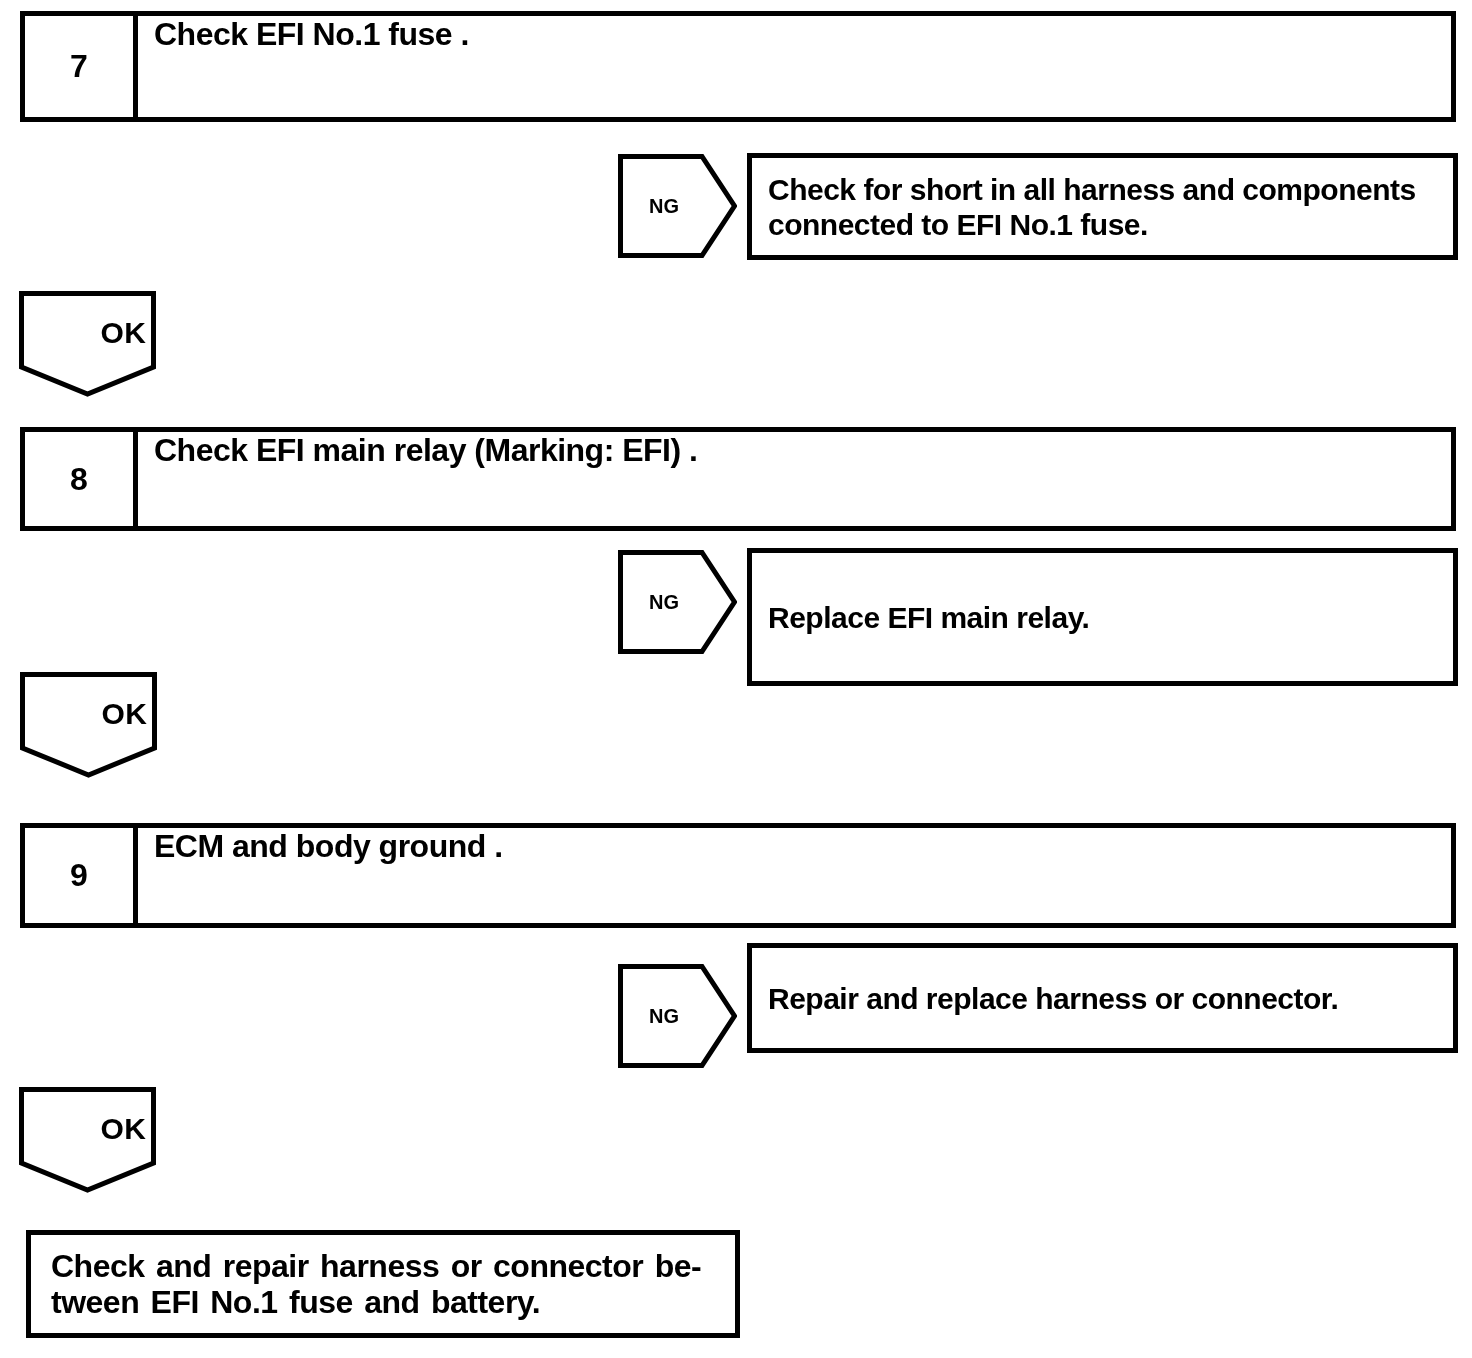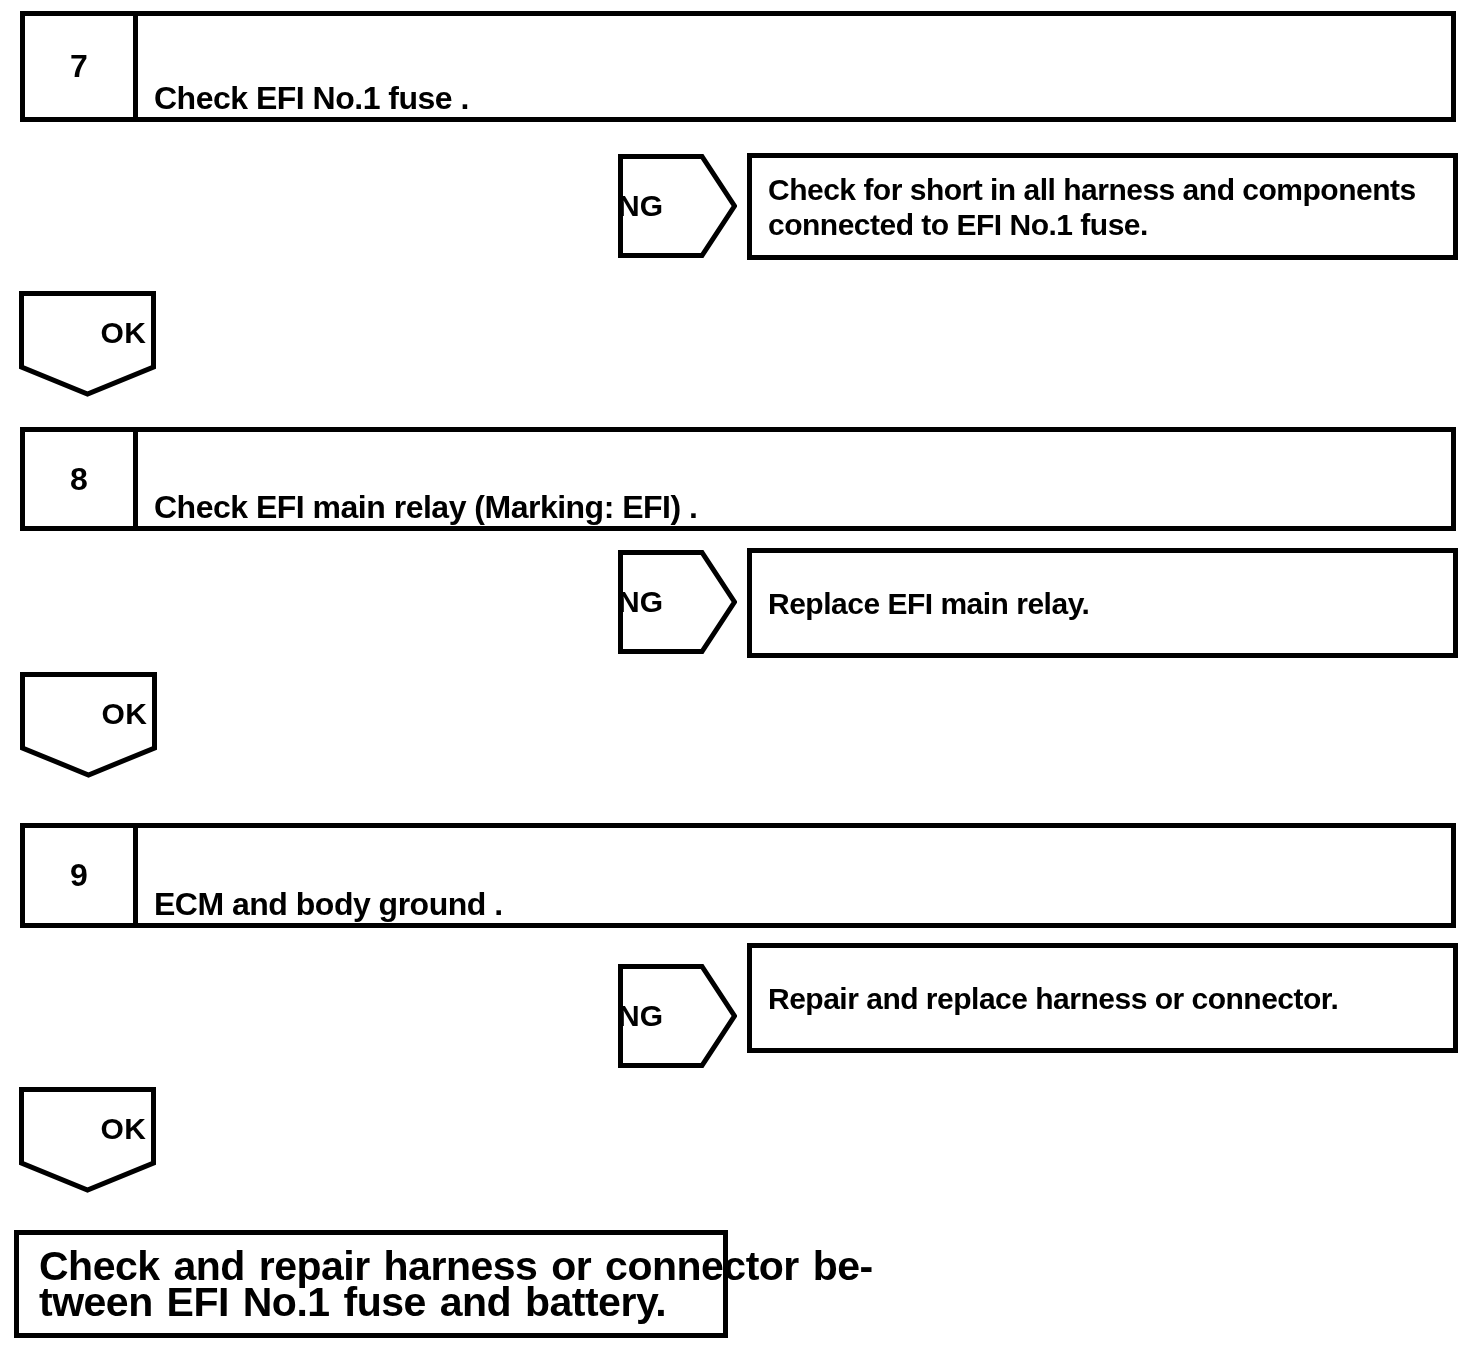--- a/index.html
+++ b/index.html
@@ -14,48 +14,48 @@
     border:5px solid #000; background:#fff;
     display:flex; box-sizing:border-box;
   }
   .step-num {
     flex:0 0 108px; width:108px;
     border-right:5px solid #000;
     display:flex; align-items:center; justify-content:center;
     font-size:32px; font-weight:bold;
   }
   .step-title {
-    flex:1; display:flex; flex-direction:column; justify-content:flex-end;
+    flex:1; display:flex; flex-direction:column; justify-content:flex-start;
     padding-left:16px; font-size:32px; font-weight:bold;
     letter-spacing:-0.5px; line-height:37px;
   }
   .ng-shape { position:absolute; left:618px; width:119px; height:104px; }
   .ng-shape svg { position:absolute; left:0; top:0; }
   .ng-label {
     position:absolute; left:0; top:50%; width:92px; transform:translateY(-50%);
-    text-align:left; font-size:30px; font-weight:bold;
+    text-align:center; font-size:20px; font-weight:bold;
   }
   .ng-box {
     position:absolute; left:747px; width:711px;
     border:5px solid #000; background:#fff; box-sizing:border-box;
     display:flex; flex-direction:column; justify-content:center;
     padding-left:16px; font-size:30px; font-weight:bold;
     letter-spacing:-0.5px; line-height:35px;
   }
   .ok-shape { position:absolute; width:137px; height:106px; }
   .ok-shape svg { position:absolute; left:0; top:0; }
   .ok-label {
     position:absolute; left:0; top:25px; width:137px; text-align:center;
     font-size:30px; font-weight:bold; letter-spacing:0.5px;padding-left:36px;
   }
   .final-box {
-    position:absolute; left:14px; top:1230px; width:714px; height:108px;
+    position:absolute; left:26px; top:1230px; width:714px; height:108px;
     border:5px solid #000; background:#fff; box-sizing:border-box;
     display:flex; flex-direction:column; justify-content:center;
-    padding-left:20px; font-size:41px; font-weight:bold;
+    padding-left:20px; font-size:32px; font-weight:bold;
     letter-spacing:-0.5px; word-spacing:3px; line-height:36px;
   }
   .line { white-space:nowrap; }
 </style>
 </head>
 <body>
 
 <div class="canvas">
 
   <div class="step-box" style="top:11px;height:111px;">
@@ -89,21 +89,21 @@
       <div class="line">Check EFI main relay (Marking: EFI) .</div>
     </div>
   </div>
 
   <div class="ng-shape" style="top:550px;">
     <svg width="119" height="104" viewBox="0 0 119 104">
       <polygon points="2.5,2.5 84,2.5 116.5,52 84,101.5 2.5,101.5" fill="#ffffff" stroke="#000000" stroke-width="5"></polygon>
     </svg>
     <span class="ng-label">NG</span>
   </div>
-  <div class="ng-box" style="top:548px;height:110px;">
+  <div class="ng-box" style="top:548px;height:138px;">
     <div class="line">Replace EFI main relay.</div>
   </div>
 
   <div class="ok-shape" style="left:20px;top:672px;">
     <svg width="137" height="106" viewBox="0 0 137 106">
       <polygon points="2.5,2.5 134.5,2.5 134.5,76 68.5,103 2.5,76" fill="#ffffff" stroke="#000000" stroke-width="5"></polygon>
     </svg>
     <span class="ok-label">OK</span>
   </div>
 

